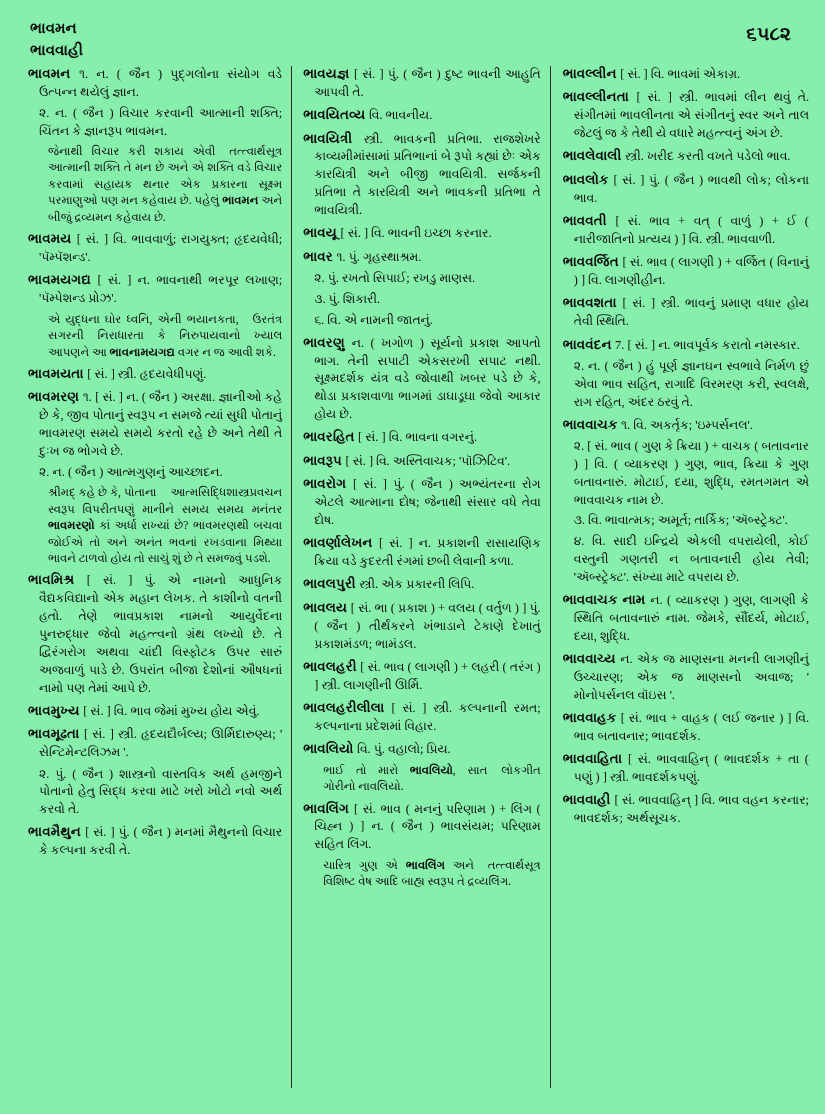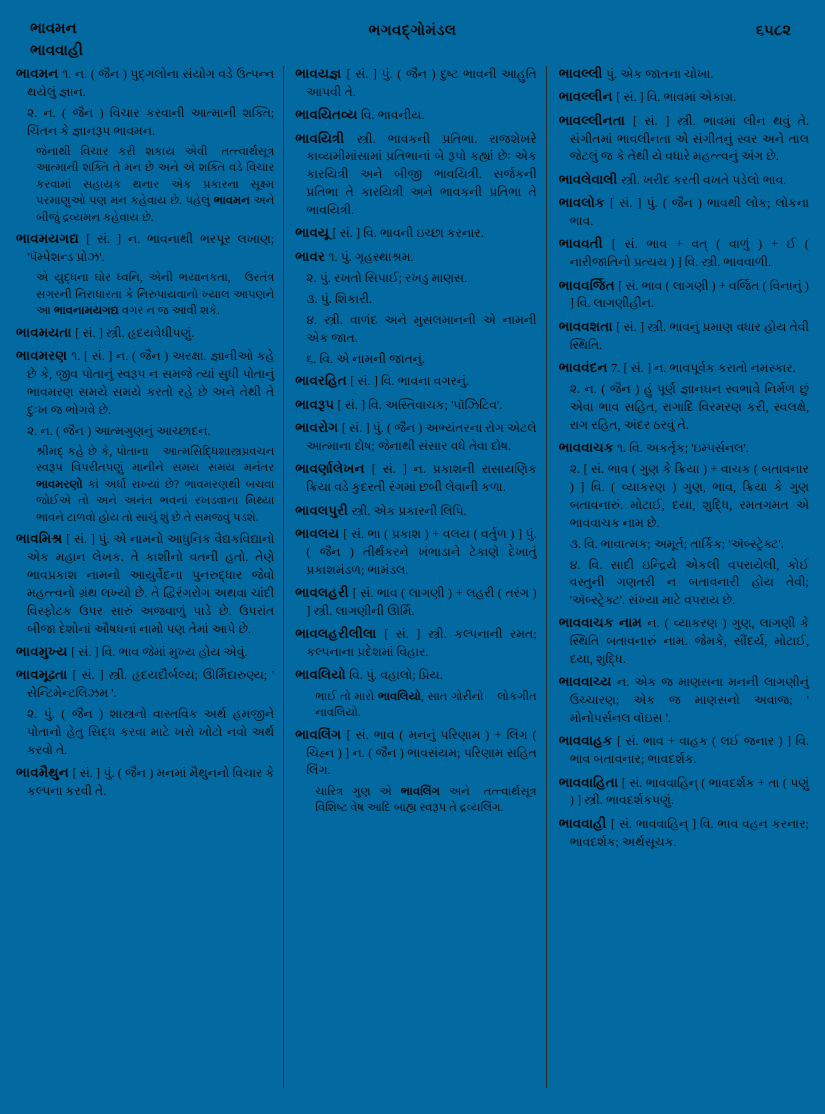--- a/index.html
+++ b/index.html
@@ -14,21 +14,21 @@
     color: #0a0a0a;
     position: relative;
     overflow: hidden;
   }
   #page {
     width: 825px;
     height: 1114px;
     position: relative;
     box-sizing: border-box;
     padding: 18px 16px 6px 16px;
-    background: #0369a1;
+    background: #86efac;
   }
 
   
   .runhead {
     position: relative;
     height: 46px;
     font-weight: bold;
     font-size: 15px;
     line-height: 1.45;
   }
@@ -44,28 +44,29 @@
     left: 0; right: 0;
     top: 2px;
     text-align: center;
     font-size: 15px;
     letter-spacing: .3px;
   }
   .runhead-right {
     position: absolute;
     right: 18px;
     top: 2px;
-    font-size: 15px;
+    font-size: 19px;
   }
 
   
   .columns {
     display: flex;
     align-items: stretch;
     height: 1034px;
+    margin-left: 12px;
   }
   .col {
     position: relative;
     box-sizing: border-box;
     font-size: 12.4px;
     line-height: 1.44;
   }
   .col-1 { width: 268px; padding-right: 9px; }
   .col-2 { width: 262px; padding-left: 11px; padding-right: 9px; }
   .col-3 { width: 263px; padding-left: 12px; }
@@ -116,30 +117,30 @@
 </head>
 <body>
 
 <div id="page">
 
   <div class="runhead">
     <div class="runhead-left">
       <div>ભાવમન</div>
       <div>ભાવવાહી</div>
     </div>
-    <div class="runhead-center">ભગવદ્ગોમંડલ</div>
     <div class="runhead-right">૬૫૮૨</div>
   </div>
 
   <div class="columns">
     <div class="col col-1">
         <div class="entry"><span class="hw">ભાવમન </span><span>૧. ન. ( જૈન ) પુદ્ગલોના સંયોગ વડે ઉત્પન્ન થયેલું જ્ઞાન.</span></div>
         <div class="sense"><span>૨. ન. ( જૈન ) વિચાર કરવાની આત્માની શક્તિ; ચિંતન કે જ્ઞાનરૂપ ભાવમન.</span></div>
         <div class="quote"><span class="tail-src">તત્ત્વાર્થસૂત્ર</span>જેનાથી વિચાર કરી શકાય એવી આત્માની શક્તિ તે મન છે અને એ શક્તિ વડે વિચાર કરવામાં સહાયક થનાર એક પ્રકારના સૂક્ષ્મ પરમાણુઓ પણ મન કહેવાય છે. પહેલું <span class="b">ભાવમન</span> અને બીજું દ્રવ્યમન કહેવાય છે.</div>
         <div class="clear"></div>
+        <div class="entry"><span class="hw">ભાવમય </span><span>[ સં. ] વિ. ભાવવાળું; રાગયુક્ત; હૃદયવેધી; 'પૅમ્પૅશન્ડ'.</span></div>
         <div class="entry"><span class="hw">ભાવમયગદ્ય </span><span>[ સં. ] ન. ભાવનાથી ભરપૂર લખાણ; 'પૅમ્પેશન્ડ પ્રોઝ'.</span></div>
         <div class="quote"><span class="tail-src">ઉરતંત્ર</span>એ યુદ્ધના ઘોર ધ્વનિ, એની ભયાનકતા, સગરની નિરાધારતા કે નિરુપાયવાનો ખ્યાલ આપણને આ <span class="b">ભાવનામયગદ્ય</span> વગર ન જ આવી શકે.</div>
         <div class="clear"></div>
         <div class="entry"><span class="hw">ભાવમયતા </span><span>[ સં. ] સ્ત્રી. હૃદયવેધીપણું.</span></div>
         <div class="entry"><span class="hw">ભાવમરણ </span><span>૧. [ સં. ] ન. ( જૈન ) અરક્ષા. જ્ઞાનીઓ કહે છે કે, જીવ પોતાનું સ્વરૂપ ન સમજે ત્યાં સુધી પોતાનું ભાવમરણ સમયે સમયે કરતો રહે છે અને તેથી તે દુઃખ જ ભોગવે છે.</span></div>
         <div class="sense"><span>૨. ન. ( જૈન ) આત્મગુણનું આચ્છાદન.</span></div>
         <div class="quote"><span class="tail-src">આત્મસિદ્ધિશાસ્ત્રપ્રવચન</span>શ્રીમદ્ કહે છે કે, પોતાના સ્વરૂપ વિપરીતપણું માનીને સમય સમય મનંતર <span class="b">ભાવમરણો</span> કાં અર્ધા રાખ્યાં છે? ભાવમરણથી બચવા જોઈએ તો અને અનંત ભવનાં રખડવાના મિથ્યા ભાવને ટાળવો હોય તો સાચું શું છે તે સમજવું પડશે.</div>
         <div class="clear"></div>
         <div class="entry"><span class="hw">ભાવમિશ્ર </span><span>[ સં. ] પું. એ નામનો આધુનિક વૈદ્યકવિદ્યાનો એક મહાન લેખક. તે કાશીનો વતની હતો. તેણે ભાવપ્રકાશ નામનો આયુર્વેદના પુનરુદ્ધાર જેવો મહત્ત્વનો ગ્રંથ લખ્યો છે. તે દ્વિરંગરોગ અથવા ચાંદી વિસ્ફોટક ઉપર સારું અજવાળું પાડે છે. ઉપરાંત બીજા દેશોનાં ઔષધનાં નામો પણ તેમાં આપે છે.</span></div>
         <div class="entry"><span class="hw">ભાવમુખ્ય </span><span>[ સં. ] વિ. ભાવ જેમાં મુખ્ય હોય એવું.</span></div>
@@ -149,40 +150,39 @@
       </div>
     <div class="rule"></div>
     <div class="col col-2">
         <div class="entry"><span class="hw">ભાવયજ્ઞ </span><span>[ સં. ] પું. ( જૈન ) દુષ્ટ ભાવની આહુતિ આપવી તે.</span></div>
         <div class="entry"><span class="hw">ભાવયિતવ્ય </span><span>વિ. ભાવનીય.</span></div>
         <div class="entry"><span class="hw">ભાવયિત્રી </span><span>સ્ત્રી. ભાવકની પ્રતિભા. રાજશેખરે કાવ્યમીમાંસામાં પ્રતિભાનાં બે રૂપો કહ્યાં છેઃ એક કારયિત્રી અને બીજી ભાવયિત્રી. સર્જકની પ્રતિભા તે કારયિત્રી અને ભાવકની પ્રતિભા તે ભાવયિત્રી.</span></div>
         <div class="entry"><span class="hw">ભાવયૂ </span><span>[ સં. ] વિ. ભાવની ઇચ્છા કરનાર.</span></div>
         <div class="entry"><span class="hw">ભાવર </span><span>૧. પું. ગૃહસ્થાશ્રમ.</span></div>
         <div class="sense"><span>૨. પું. રખતો સિપાઈ; રખડુ માણસ.</span></div>
         <div class="sense"><span>૩. પું. શિકારી.</span></div>
-        <div class="sense"><span>૪. સ્ત્રી. વાળંદ અને મુસલમાનની એ નામની એક જાત.</span></div>
         <div class="sense"><span>૬. વિ. એ નામની જાતનું.</span></div>
+        <div class="entry"><span class="hw">ભાવરણુ </span><span>ન. ( ખગોળ ) સૂર્યનો પ્રકાશ આપતો ભાગ. તેની સપાટી એકસરખી સપાટ નથી. સૂક્ષ્મદર્શક યંત્ર વડે જોવાથી ખબર પડે છે કે, થોડા પ્રકાશવાળા ભાગમાં ડાઘાડૂઘા જેવો આકાર હોય છે.</span></div>
         <div class="entry"><span class="hw">ભાવરહિત </span><span>[ સં. ] વિ. ભાવના વગરનું.</span></div>
         <div class="entry"><span class="hw">ભાવરૂપ </span><span>[ સં. ] વિ. અસ્તિવાચક; 'પૉઝિટિવ'.</span></div>
         <div class="entry"><span class="hw">ભાવરોગ </span><span>[ સં. ] પું. ( જૈન ) અભ્યંતરના રોગ એટલે આત્માના દોષ; જેનાથી સંસાર વધે તેવા દોષ.</span></div>
         <div class="entry"><span class="hw">ભાવર્ણાલેખન </span><span>[ સં. ] ન. પ્રકાશની રાસાયણિક ક્રિયા વડે કુદરતી રંગમાં છબી લેવાની કળા.</span></div>
         <div class="entry"><span class="hw">ભાવલપુરી </span><span>સ્ત્રી. એક પ્રકારની લિપિ.</span></div>
         <div class="entry"><span class="hw">ભાવલય </span><span>[ સં. ભા ( પ્રકાશ ) + વલય ( વર્તુળ ) ] પું. ( જૈન ) તીર્થંકરને ખંભાડાને ટેકાણે દેખાતું પ્રકાશમંડળ; ભામંડલ.</span></div>
         <div class="entry"><span class="hw">ભાવલહરી </span><span>[ સં. ભાવ ( લાગણી ) + લહરી ( તરંગ ) ] સ્ત્રી. લાગણીની ઊર્મિ.</span></div>
         <div class="entry"><span class="hw">ભાવલહરીલીલા </span><span>[ સં. ] સ્ત્રી. કલ્પનાની રમત; કલ્પનાના પ્રદેશમાં વિહાર.</span></div>
         <div class="entry"><span class="hw">ભાવલિયો </span><span>વિ. પું. વહાલો; પ્રિય.</span></div>
         <div class="quote"><span class="tail-src">લોકગીત</span>ભાઈ તો મારો <span class="b">ભાવલિયો</span>, સાત ગોરીનો નાવલિયો.</div>
         <div class="clear"></div>
         <div class="entry"><span class="hw">ભાવલિંગ </span><span>[ સં. ભાવ ( મનનું પરિણામ ) + લિંગ ( ચિહ્ન ) ] ન. ( જૈન ) ભાવસંયમ; પરિણામ સહિત લિંગ.</span></div>
         <div class="quote"><span class="tail-src">તત્ત્વાર્થસૂત્ર</span>ચારિત્ર ગુણ એ <span class="b">ભાવલિંગ</span> અને વિશિષ્ટ વેષ આદિ બાહ્ય સ્વરૂપ તે દ્રવ્યલિંગ.</div>
         <div class="clear"></div>
       </div>
     <div class="rule"></div>
     <div class="col col-3">
-        <div class="entry"><span class="hw">ભાવલ્લી </span><span>પું. એક જાતના ચોખા.</span></div>
         <div class="entry"><span class="hw">ભાવલ્લીન </span><span>[ સં. ] વિ. ભાવમાં એકાગ્ર.</span></div>
         <div class="entry"><span class="hw">ભાવલ્લીનતા </span><span>[ સં. ] સ્ત્રી. ભાવમાં લીન થવું તે. સંગીતમાં ભાવલીનતા એ સંગીતનું સ્વર અને તાલ જેટલું જ કે તેથી યે વધારે મહત્ત્વનું અંગ છે.</span></div>
         <div class="entry"><span class="hw">ભાવલેવાલી </span><span>સ્ત્રી. ખરીદ કરતી વખતે પડેલો ભાવ.</span></div>
         <div class="entry"><span class="hw">ભાવલોક </span><span>[ સં. ] પું. ( જૈન ) ભાવથી લોક; લોકના ભાવ.</span></div>
         <div class="entry"><span class="hw">ભાવવતી </span><span>[ સં. ભાવ + વત્ ( વાળું ) + ઈ ( નારીજાતિનો પ્રત્યય ) ] વિ. સ્ત્રી. ભાવવાળી.</span></div>
         <div class="entry"><span class="hw">ભાવવર્જિત </span><span>[ સં. ભાવ ( લાગણી ) + વર્જિત ( વિનાનું ) ] વિ. લાગણીહીન.</span></div>
         <div class="entry"><span class="hw">ભાવવશતા </span><span>[ સં. ] સ્ત્રી. ભાવનું પ્રમાણ વધાર હોય તેવી સ્થિતિ.</span></div>
         <div class="entry"><span class="hw">ભાવવંદન </span><span>7. [ સં. ] ન. ભાવપૂર્વક કરાતો નમસ્કાર.</span></div>
         <div class="sense"><span>૨. ન. ( જૈન ) હું પૂર્ણ જ્ઞાનઘન સ્વભાવે નિર્મળ છું એવા ભાવ સહિત, રાગાદિ વિરમરણ કરી, સ્વલક્ષે, રાગ રહિત, અંદર ઠરવું તે.</span></div>
         <div class="entry"><span class="hw">ભાવવાચક </span><span>૧. વિ. અકર્તૃક; 'ઇમ્પર્સનલ'.</span></div>

